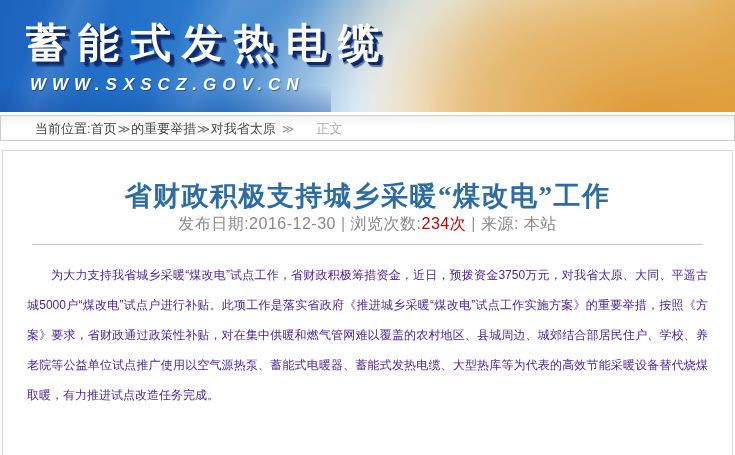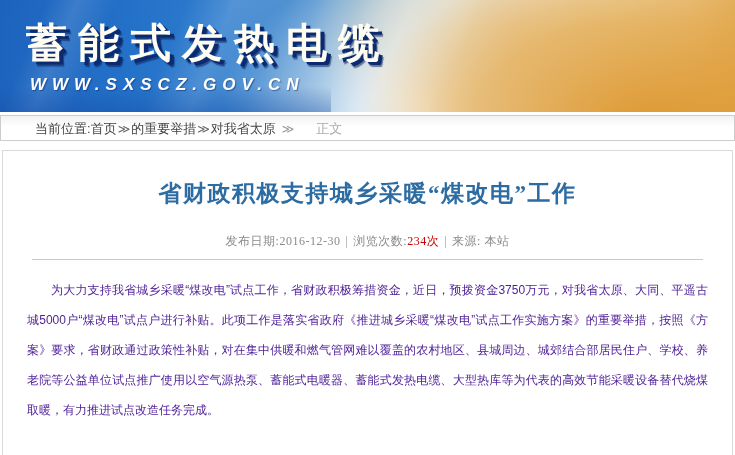--- a/index.html
+++ b/index.html
@@ -62,26 +62,26 @@
   .content-box{
     margin:9px 2px 0 2px;
     border:1px solid #d9d9d9;border-bottom:none;
     background:#fff;min-height:330px;
     box-sizing:border-box;
   }
   .article-title{
     margin:27px 30px 0 30px;
     text-align:center;
     font-family:"Liberation Serif","DejaVu Serif",serif;
-    font-size:23px;font-weight:bold;letter-spacing:1.5px;
+    font-size:27px;font-weight:bold;letter-spacing:1.5px;
     color:#2d6ca2;
   }
   .article-meta{
-    margin-top:24px;text-align:center;
-    font-size:12px;color:#8a8a8a;letter-spacing:0.5px;font-family:Liberation Serif, serif;
+    text-align:center;
+    font-size:16px;color:#8a8a8a;letter-spacing:0.5px;
   }
   .article-meta .views{color:#cc0000;}
   .article-meta .sep{margin:0 5px;color:#999;}
   .meta-divider{
     border:none;border-top:1px solid #c9c9c9;
     margin:9px 29px 0 29px;
   }
   .article-body{
     margin:15px 24px 0 24px;
     font-size:12px;line-height:30px;color:#4c1d95;

